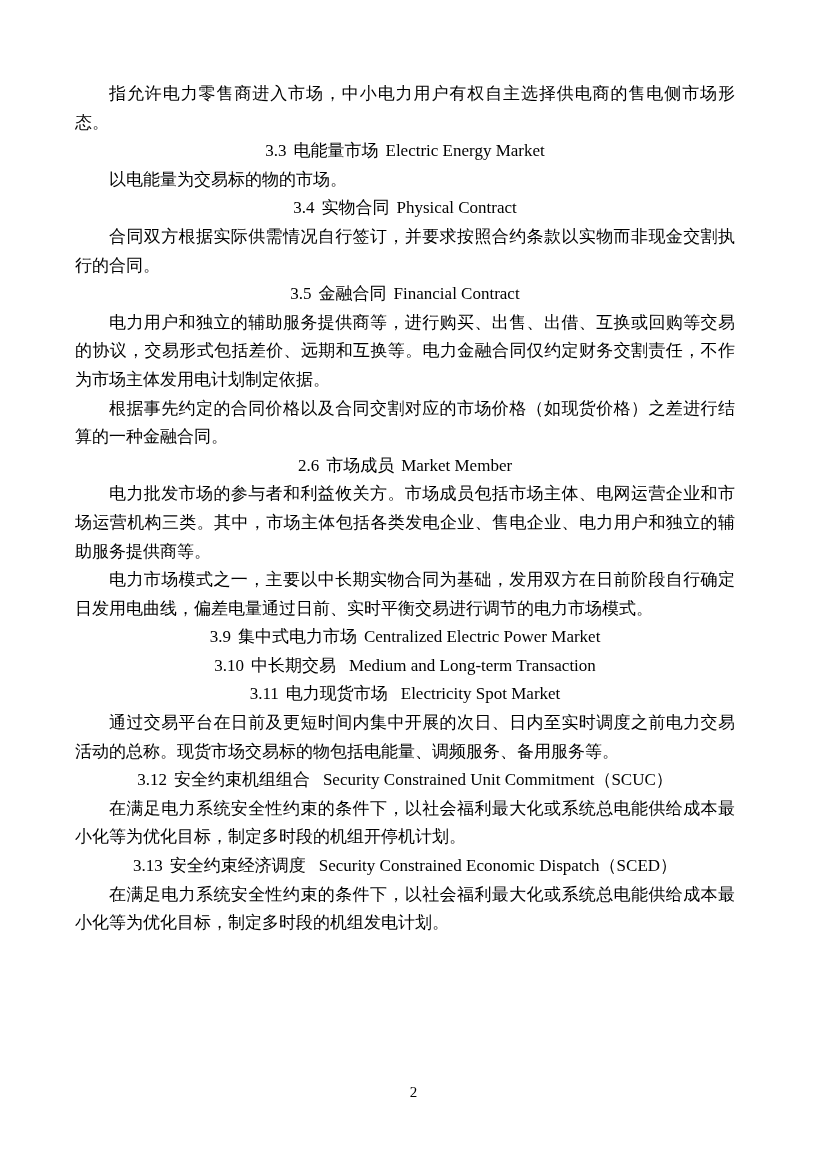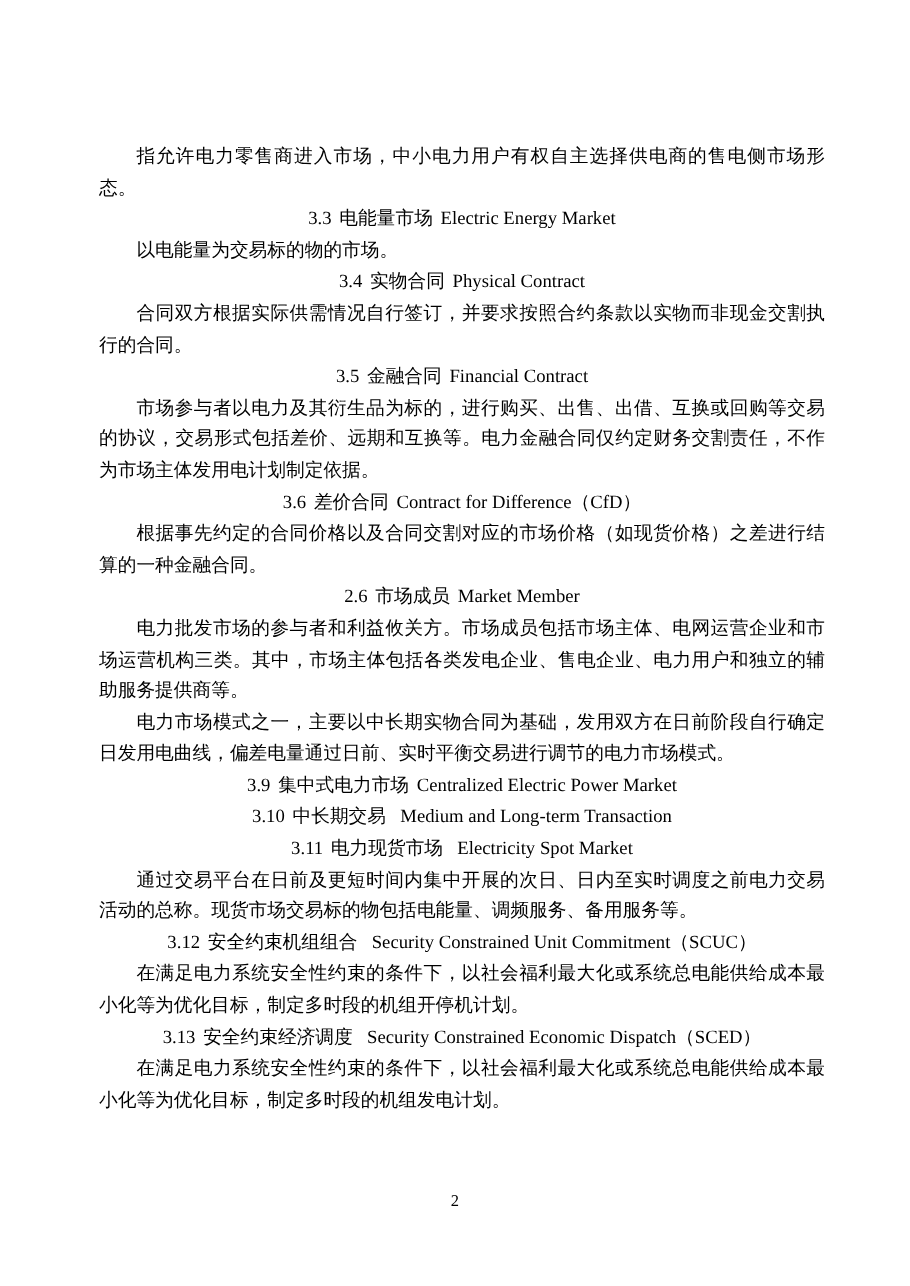--- a/index.html
+++ b/index.html
@@ -12,24 +12,23 @@
     color: #000000;
     overflow: hidden;
   }
   .page {
     position: absolute;
     inset: 0;
     background: #ffffff;
   }
   .content {
     position: absolute;
-    left: 90px;
+    left: 75px;
     top: 80px;
     width: 660px;
-    margin-top: 48px;
   }
   .content p {
     font-size: 17px;
     line-height: 28.6px;
     word-break: break-all;
   }
   .def {
     text-indent: 2em;
     text-align: justify;
   }
@@ -55,23 +54,22 @@
 
     <p class="def">指允许电力零售商进入市场，中小电力用户有权自主选择供电商的售电侧市场形态。</p>
 
     <p class="term"><span class="tnum">3.3</span><span class="tzh">电能量市场</span><span class="ten">Electric Energy Market</span></p>
     <p class="def">以电能量为交易标的物的市场。</p>
 
     <p class="term"><span class="tnum">3.4</span><span class="tzh">实物合同</span><span class="ten">Physical Contract</span></p>
     <p class="def">合同双方根据实际供需情况自行签订，并要求按照合约条款以实物而非现金交割执行的合同。</p>
 
     <p class="term"><span class="tnum">3.5</span><span class="tzh">金融合同</span><span class="ten">Financial Contract</span></p>
-    <p class="def">市场参与者以电力及其衍生品为标的，进行购买、出售、出借、互换或回购等交易的协议，交易形式包括差价、远期和互换等。电力金融合同仅约定财务交割责任，不作为市场主体发用电计划制定依据。</p>
+    <p class="def">电力用户和独立的辅助服务提供商等，进行购买、出售、出借、互换或回购等交易的协议，交易形式包括差价、远期和互换等。电力金融合同仅约定财务交割责任，不作为市场主体发用电计划制定依据。</p>
 
-    <p class="term"><span class="tnum">3.6</span><span class="tzh">差价合同</span><span class="ten">Contract for Difference（CfD）</span></p>
     <p class="def">根据事先约定的合同价格以及合同交割对应的市场价格（如现货价格）之差进行结算的一种金融合同。</p>
 
     <p class="term"><span class="tnum">2.6</span><span class="tzh">市场成员</span><span class="ten">Market Member</span></p>
     <p class="def">电力批发市场的参与者和利益攸关方。市场成员包括市场主体、电网运营企业和市场运营机构三类。其中，市场主体包括各类发电企业、售电企业、电力用户和独立的辅助服务提供商等。</p>
 
     <p class="def">电力市场模式之一，主要以中长期实物合同为基础，发用双方在日前阶段自行确定日发用电曲线，偏差电量通过日前、实时平衡交易进行调节的电力市场模式。</p>
 
     <p class="term"><span class="tnum">3.9</span><span class="tzh">集中式电力市场</span><span class="ten">Centralized Electric Power Market</span></p>
 
     <p class="term"><span class="tnum">3.10</span><span class="tzh wide">中长期交易</span><span class="ten">Medium and Long-term Transaction</span></p>

